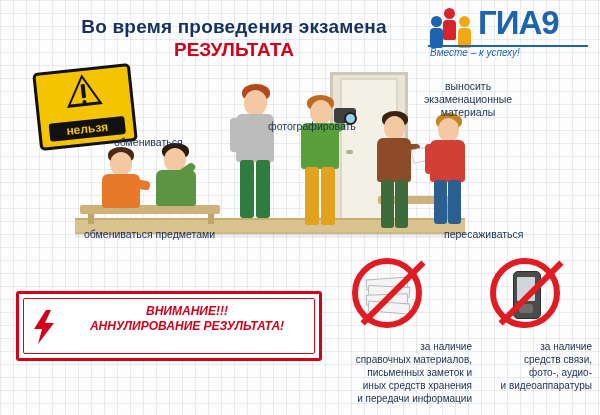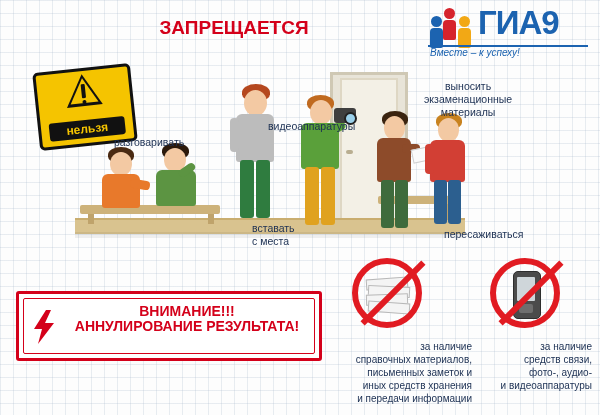--- a/index.html
+++ b/index.html
@@ -405,22 +405,23 @@
     height: 34px;
   }
   #warning-text {
     position: absolute;
     left: 44px;
     top: 10px;
     right: 8px;
     text-align: center;
     color: #d4001a;
     font-weight: bold;
-    font-size: 14px;
+    font-size: 12px;
     line-height: 14.5px;
+    font-style: italic;
   }
 
   
   .prohib {
     position: absolute;
     width: 76px;
     height: 76px;
   }
   .prohib-ring {
     position: absolute;
@@ -492,21 +493,22 @@
     line-height: 13px;
     white-space: pre-line;
   }
 </style>
 </head>
 <body>
 
 <div id="poster">
 
   <div id="title-block">
-    <div id="title-line2">ЗАПРЕЩАЕТСЯ</div>
+    <div id="title-line1">Во время проведения экзамена</div>
+    <div id="title-line2">РЕЗУЛЬТАТА</div>
   </div>
 
   <div id="logo-block">
     <div id="logo-figures">
       <div class="figure" id="fig-blue">
         <div class="head"></div>
           <div class="body"></div>
       </div>
       <div class="figure" id="fig-yellow">
         <div class="head"></div>
@@ -590,24 +592,23 @@
     <div class="arm"></div>
   </div>
 
   <div class="person" id="pB" style="left:152px; top:140px; width:56px; height:74px;">
     <div class="hair"></div>
     <div class="head-c"></div>
     <div class="torso"></div>
     <div class="arm"></div>
   </div>
 
-  <div class="caption" style="left:114px; top:136px;">разговаривать</div>
-  <div class="caption" style="left:268px; top:120px;">видеоаппаратуры</div>
-  <div class="caption" style="left:252px; top:222px;">вставать
-с места</div>
+  <div class="caption" style="left:114px; top:136px;">обмениваться</div>
+  <div class="caption" style="left:268px; top:120px;">фотографировать</div>
+  <div class="caption" style="left:84px; top:228px;">обмениваться предметами</div>
   <div class="caption" style="left:412px; top:228px;padding-left:32px;">пересаживаться</div>
   <div class="caption" style="left:424px; top:80px;text-align:center;">выносить
 экзаменационные
 материалы</div>
 
   <div id="warning-banner">
     <div id="warning-inner"></div>
     <svg id="bolt" viewBox="0 0 22 34">
       <polygon points="13,0 1,19 9,19 5,34 21,13 12,13 18,0" fill="#d4001a"></polygon>
     </svg>

